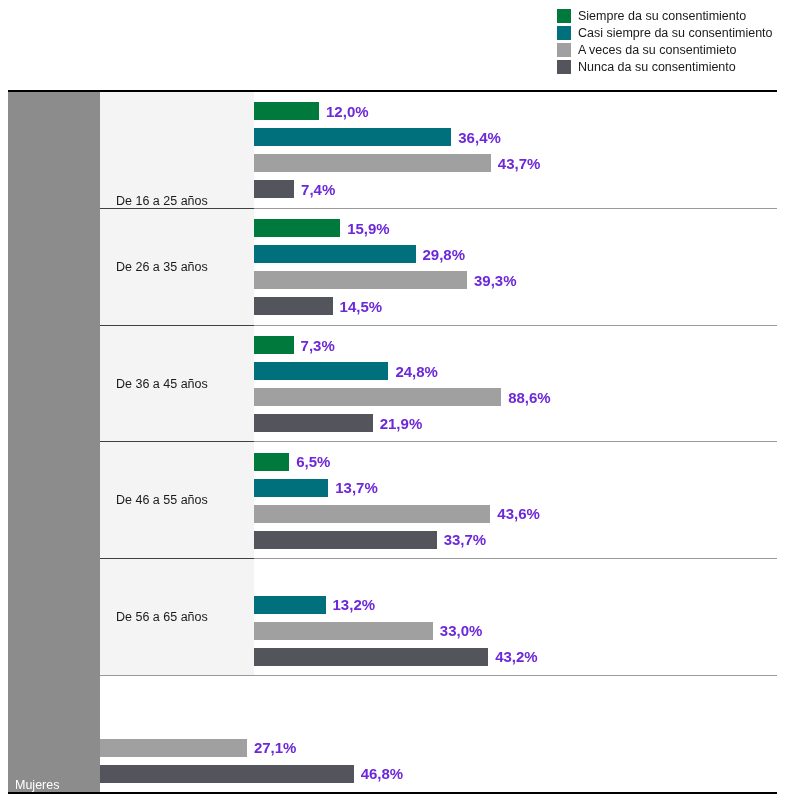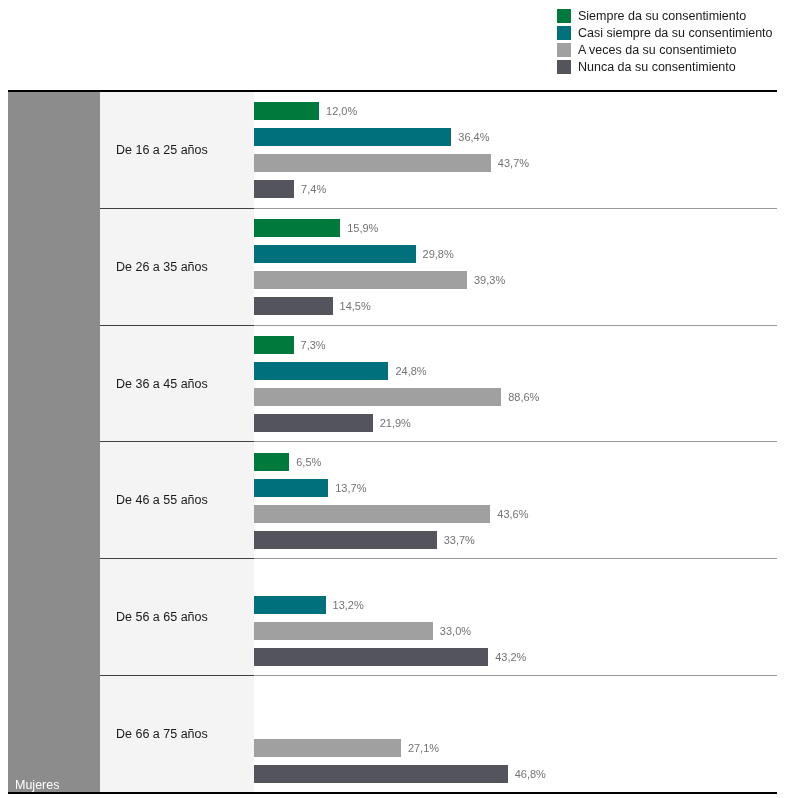--- a/index.html
+++ b/index.html
@@ -107,20 +107,21 @@
     display: flex;
     align-items: center;
     padding-left: 16px;
     box-sizing: border-box;
     border-top: 1px solid #404040;
     margin-top: -1px;
   }
   .group:first-child .group-label-cell {
     border-top: none;
     margin-top: 0;
+    align-items: flex-end;
   }
   .group-label {
     font-size: 12.5px;
     color: #1a1a1a;
     white-space: nowrap;
   }
 
   .group-bars {
     position: relative;
     flex: 1 1 auto;
@@ -134,24 +135,25 @@
     position: relative;
     height: 26px;
     display: flex;
     align-items: center;
   }
   .bar {
     height: 18px;
     flex: 0 0 auto;
   }
   .bar-value {
-    font-size: 11px;
-    color: #737373;
+    font-size: 15px;
+    color: #6d28d9;
     margin-left: 7px;
     white-space: nowrap;
+    font-weight: bold;
   }
   .bar-row.empty .bar {
     width: 0;
   }
 </style>
 </head>
 <body>
 
 <div id="legend">
     <div class="legend-item">
@@ -286,23 +288,20 @@
               <div class="bar" style="background: rgb(160, 160, 160); width: 178.86px;"></div>
               <span class="bar-value">33,0%</span>
             </div>
             <div class="bar-row">
               <div class="bar" style="background: rgb(84, 84, 92); width: 234.144px;"></div>
               <span class="bar-value">43,2%</span>
             </div>
           </div>
         </div>
         <div class="group">
-          <div class="group-label-cell">
-            <span class="group-label">De 66 a 75 años</span>
-          </div>
           <div class="group-bars">
             <div class="bar-row empty">
               <div class="bar" style="background: rgb(0, 122, 60); width: 0px;"></div>
             </div>
             <div class="bar-row empty">
               <div class="bar" style="background: rgb(0, 112, 124); width: 0px;"></div>
             </div>
             <div class="bar-row">
               <div class="bar" style="background: rgb(160, 160, 160); width: 146.882px;"></div>
               <span class="bar-value">27,1%</span>

